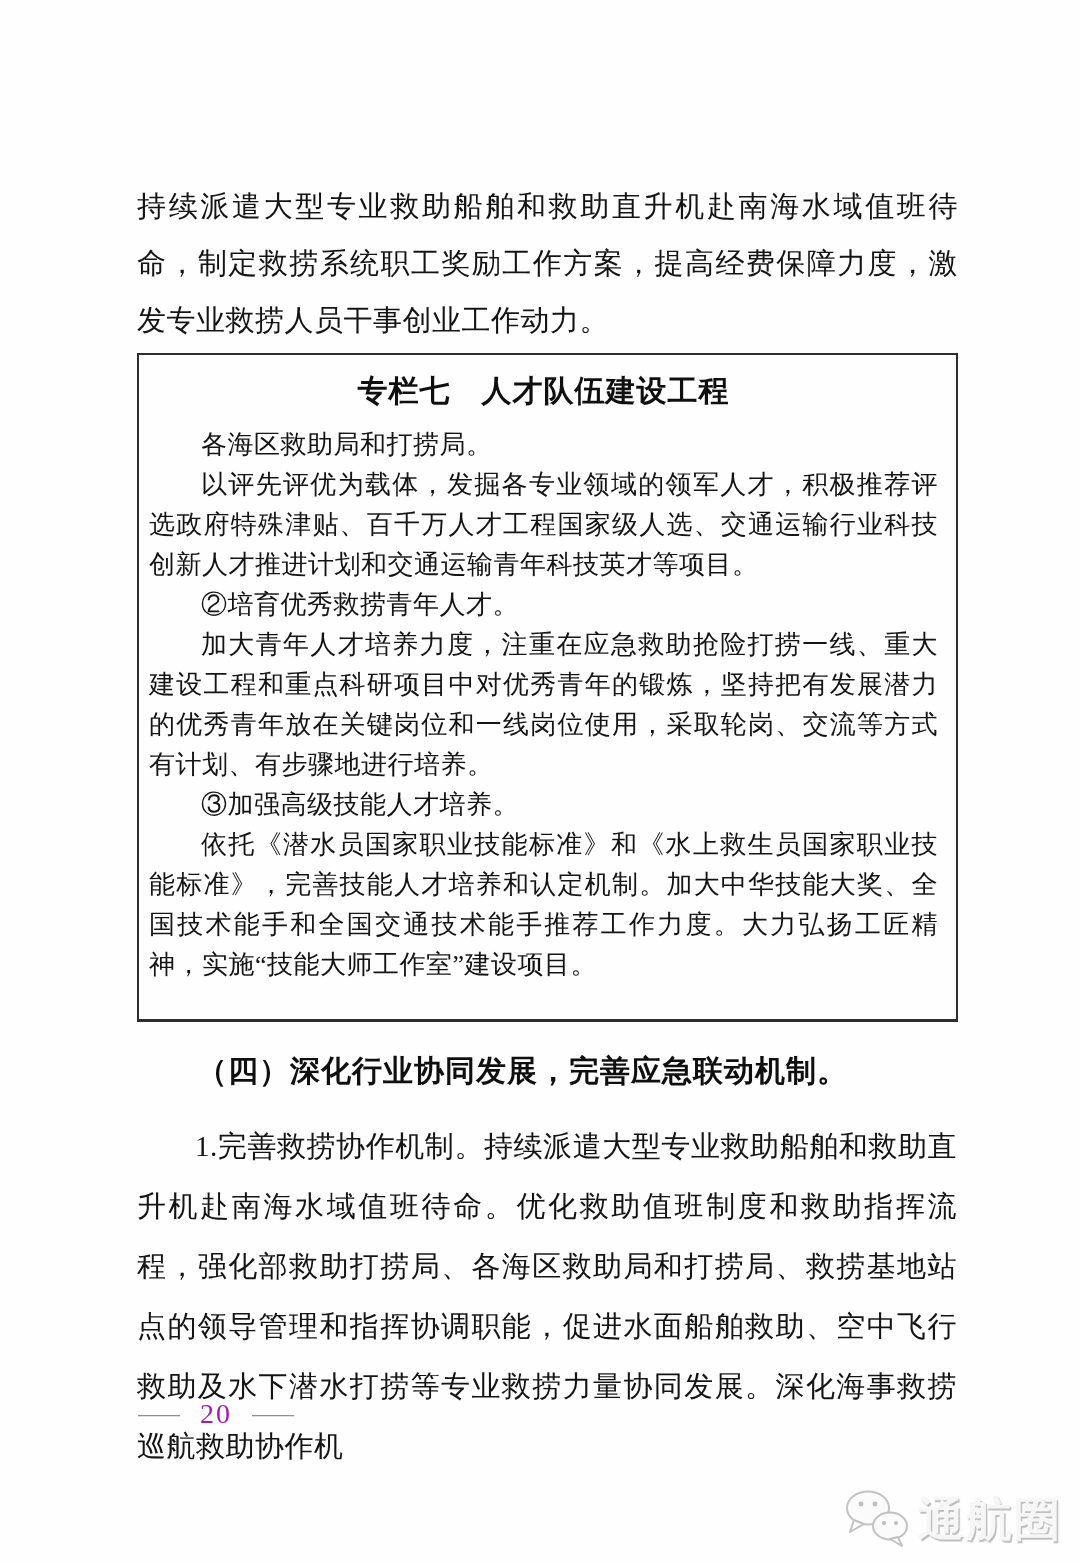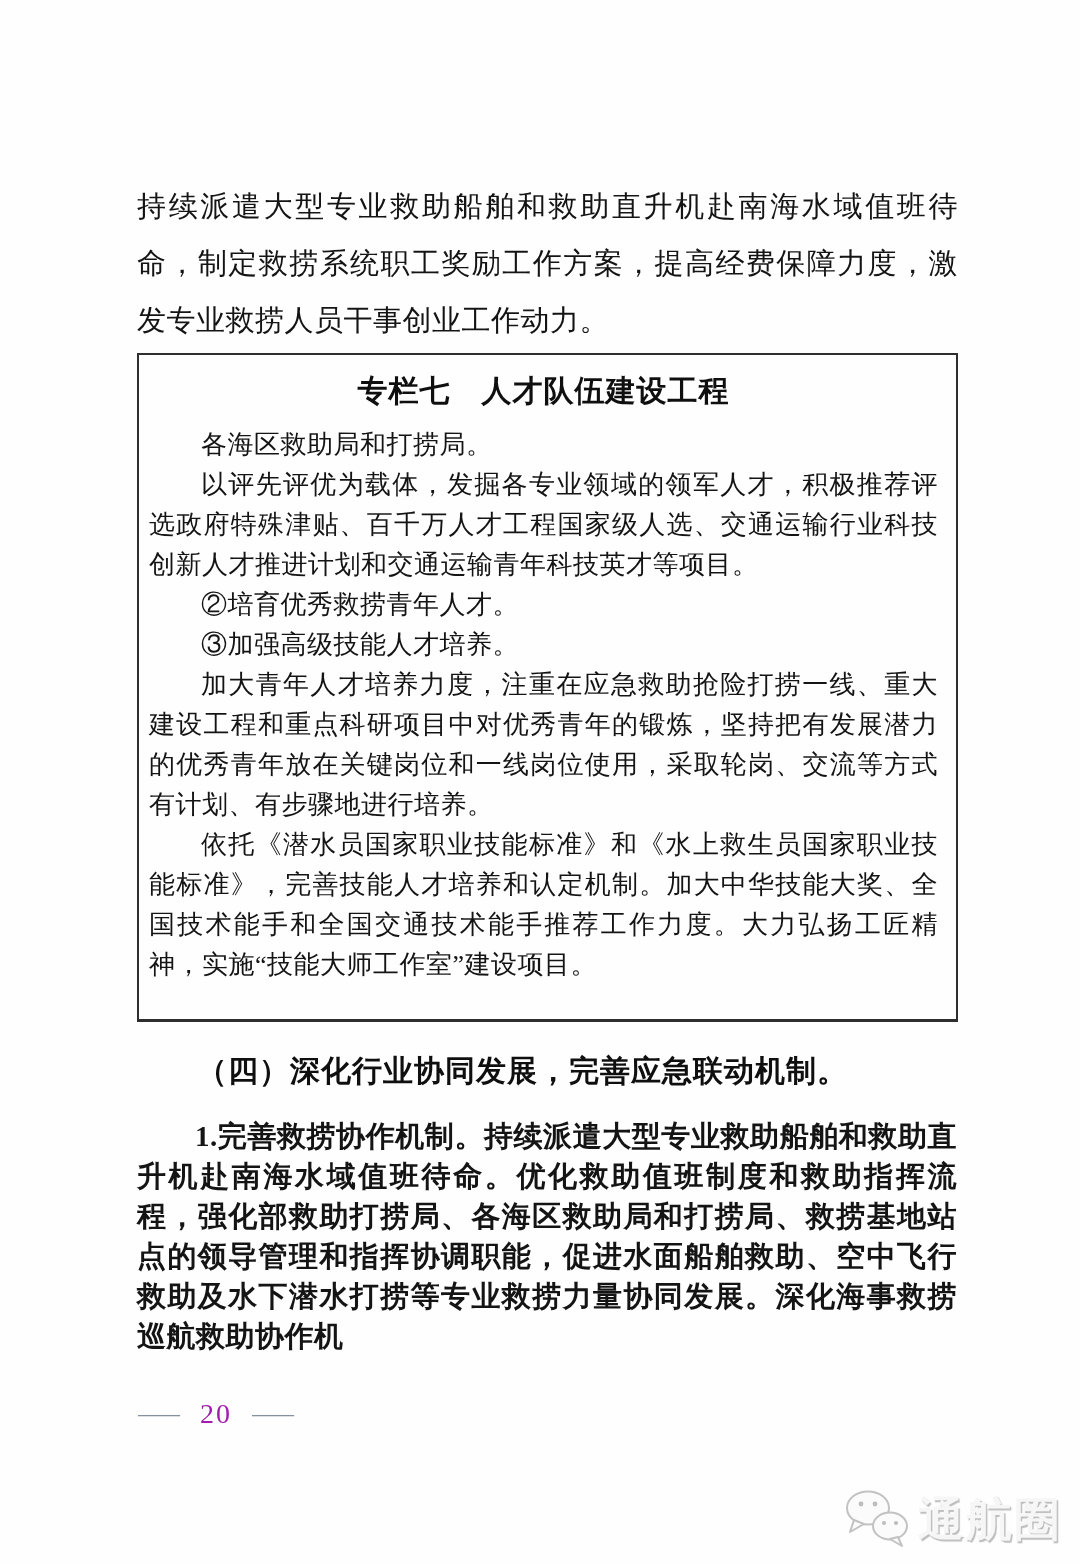--- a/index.html
+++ b/index.html
@@ -58,25 +58,24 @@
     font-size: 30px;
     font-weight: bold;
     line-height: 42px;
     text-indent: 2em;
     letter-spacing: 1px;
     color: #0f0f0f;
   }
   .para-main {
     margin: 24px 1px 0 0;
     font-size: 29px;
-    line-height: 40px;
+    line-height: 60px;
     text-align: justify;
     text-indent: 2em;
     letter-spacing: 0.5px;
-    font-weight: bold;
   }
   .footer {
     position: absolute;
     left: 146px;
     top: 1398px;
     display: flex;
     align-items: center;
     gap: 28px;
     font-size: 28px;
   }
@@ -114,22 +113,22 @@
 
   <div class="content">
 
     <p class="para-intro">持续派遣大型专业救助船舶和救助直升机赴南海水域值班待命，制定救捞系统职工奖励工作方案，提高经费保障力度，激发专业救捞人员干事创业工作动力。</p>
 
     <div class="callout-box">
       <h2 class="box-title">专栏七　人才队伍建设工程</h2>
       <p class="box-p">各海区救助局和打捞局。</p>
       <p class="box-p">以评先评优为载体，发掘各专业领域的领军人才，积极推荐评选政府特殊津贴、百千万人才工程国家级人选、交通运输行业科技创新人才推进计划和交通运输青年科技英才等项目。</p>
       <p class="box-p">②培育优秀救捞青年人才。</p>
+      <p class="box-p">加大青年人才培养力度，注重在应急救助抢险打捞一线、重大建设工程和重点科研项目中对优秀青年的锻炼，坚持把有发展潜力的优秀青年放在关键岗位和一线岗位使用，采取轮岗、交流等方式有计划、有步骤地进行培养。</p>
       <p class="box-p">③加强高级技能人才培养。</p>
-      <p class="box-p">加大青年人才培养力度，注重在应急救助抢险打捞一线、重大建设工程和重点科研项目中对优秀青年的锻炼，坚持把有发展潜力的优秀青年放在关键岗位和一线岗位使用，采取轮岗、交流等方式有计划、有步骤地进行培养。</p>
       <p class="box-p">依托《潜水员国家职业技能标准》和《水上救生员国家职业技能标准》，完善技能人才培养和认定机制。加大中华技能大奖、全国技术能手和全国交通技术能手推荐工作力度。大力弘扬工匠精神，实施“技能大师工作室”建设项目。</p>
     </div>
 
     <h3 class="section-heading">（四）深化行业协同发展，完善应急联动机制。</h3>
 
     <p class="para-main">1.完善救捞协作机制。持续派遣大型专业救助船舶和救助直升机赴南海水域值班待命。优化救助值班制度和救助指挥流程，强化部救助打捞局、各海区救助局和打捞局、救捞基地站点的领导管理和指挥协调职能，促进水面船舶救助、空中飞行救助及水下潜水打捞等专业救捞力量协同发展。深化海事救捞巡航救助协作机</p>
 
   </div>
 
   <div class="footer">

